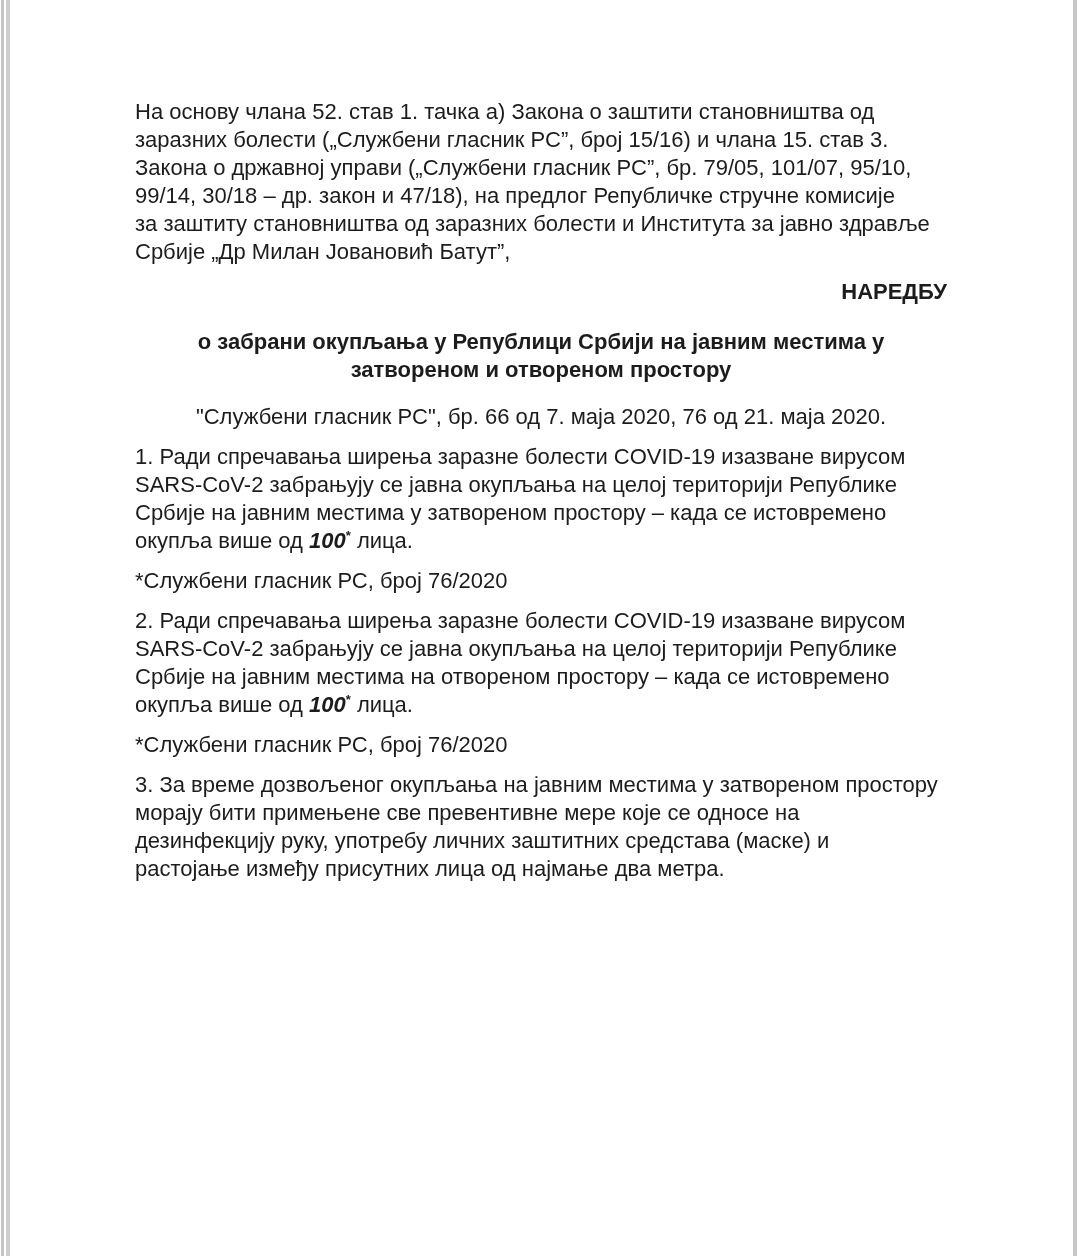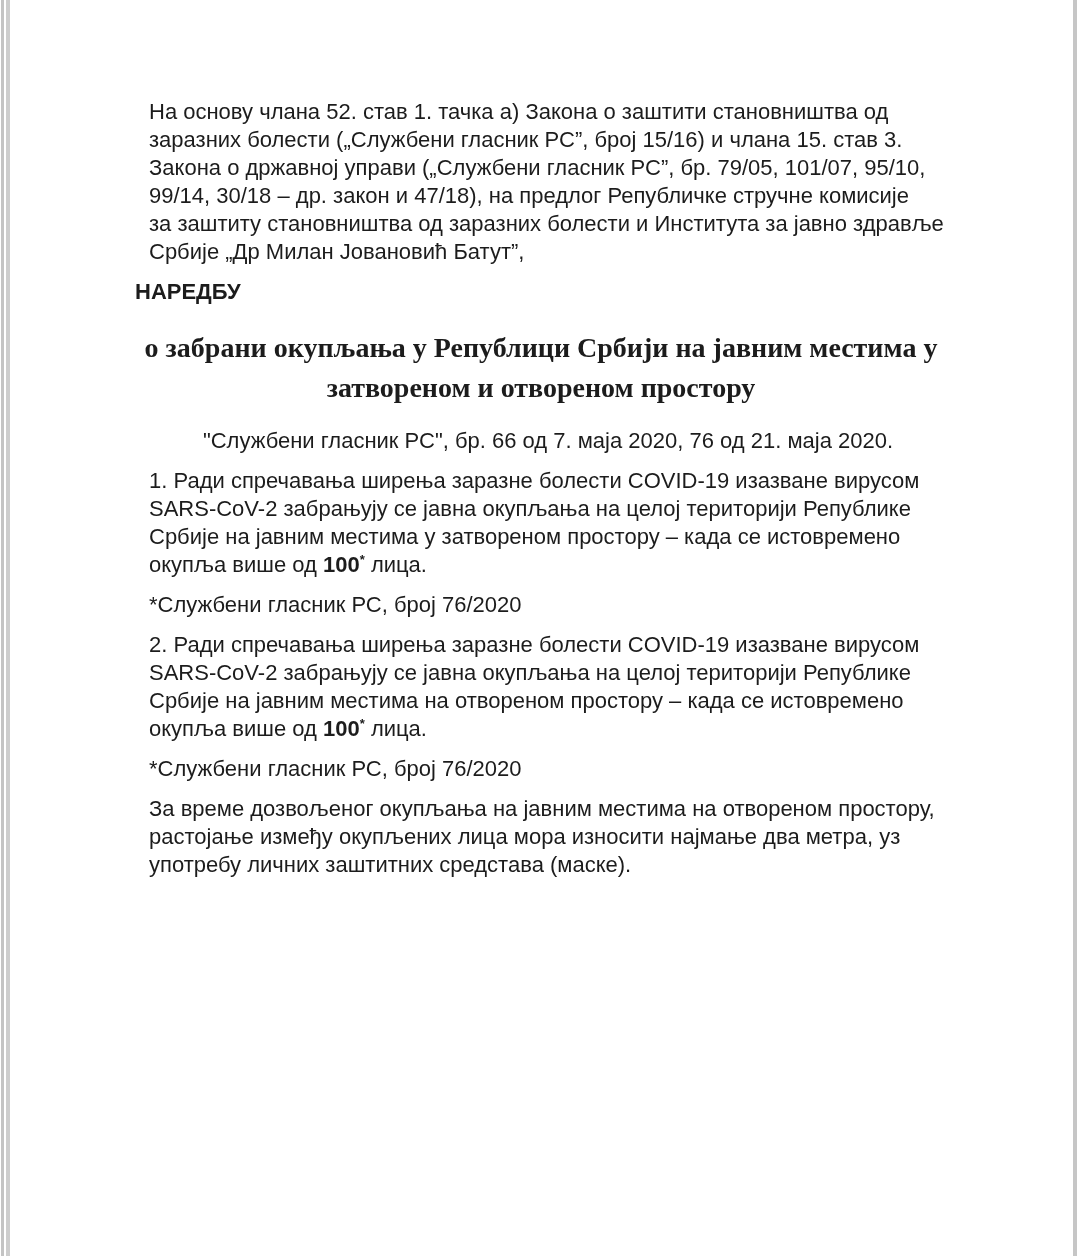--- a/index.html
+++ b/index.html
@@ -27,42 +27,41 @@
   .content {
     position: absolute;
     left: 135px;
     top: 98px;
     width: 812px;
     font-size: 22px;
     line-height: 28px;
     letter-spacing: 0;
   }
   .para {
-    margin: 0 0 12px 14px;
+    margin: 0 0 12px 0;
     white-space: pre;
   }
   .centered { text-align: center; }
   .title {
     margin: 0 0 22px 0;
     font-size: 22px;
     line-height: 28px;
     font-weight: 700;
-    text-align: left;
+    text-align: right;
     white-space: pre;
   }
   .subtitle {
     margin: 0 0 19px 0;
-    font-size: 28px;
-    line-height: 40px;
+    font-size: 22px;
+    line-height: 28px;
     font-weight: 700;
     text-align: center;
     white-space: pre;
-    font-family: Liberation Serif, serif;
   }
-  b { font-weight: 700; }
+  b { font-weight: 700; font-style: italic; }
   .star {
     font-size: 13px;
     font-weight: 700;
     vertical-align: 8px;
     line-height: 0;
   }
 </style>
 </head>
 <body>
 
@@ -83,17 +82,18 @@
 затвореном и отвореном простору</div>
     <p class="para centered">"Службени гласник РС", бр. 66 од 7. маја 2020, 76 од 21. маја 2020.</p>
     <p class="para"><span>1. Ради спречавања ширења заразне болести COVID-19 изазване вирусом
 SARS-CoV-2 забрањују се јавна окупљања на целој територији Републике
 Србије на јавним местима у затвореном простору – када се истовремено</span><br><span>окупља више од </span><b>100</b><span class="star">*</span><span> лица.</span></p>
     <p class="para">*Службени гласник РС, број 76/2020</p>
     <p class="para"><span>2. Ради спречавања ширења заразне болести COVID-19 изазване вирусом
 SARS-CoV-2 забрањују се јавна окупљања на целој територији Републике
 Србије на јавним местима на отвореном простору – када се истовремено</span><br><span>окупља више од </span><b>100</b><span class="star">*</span><span> лица.</span></p>
     <p class="para">*Службени гласник РС, број 76/2020</p>
-    <p class="para">За време дозвољеног окупљања на јавним местима на отвореном простору,
-растојање између окупљених лица мора износити најмање два метра, уз
-употребу личних заштитних средстава (маске).</p>
+    <p class="para">3. За време дозвољеног окупљања на јавним местима у затвореном простору
+морају бити примењене све превентивне мере које се односе на
+дезинфекцију руку, употребу личних заштитних средстава (маске) и
+растојање између присутних лица од најмање два метра.</p>
   </div>
 </div>
 
 </body></html>

